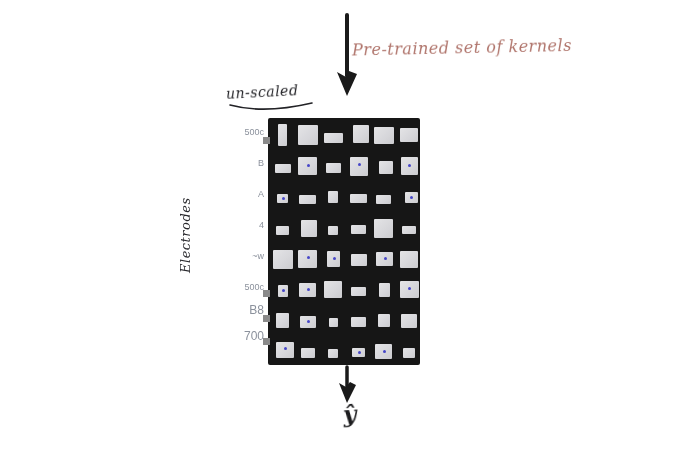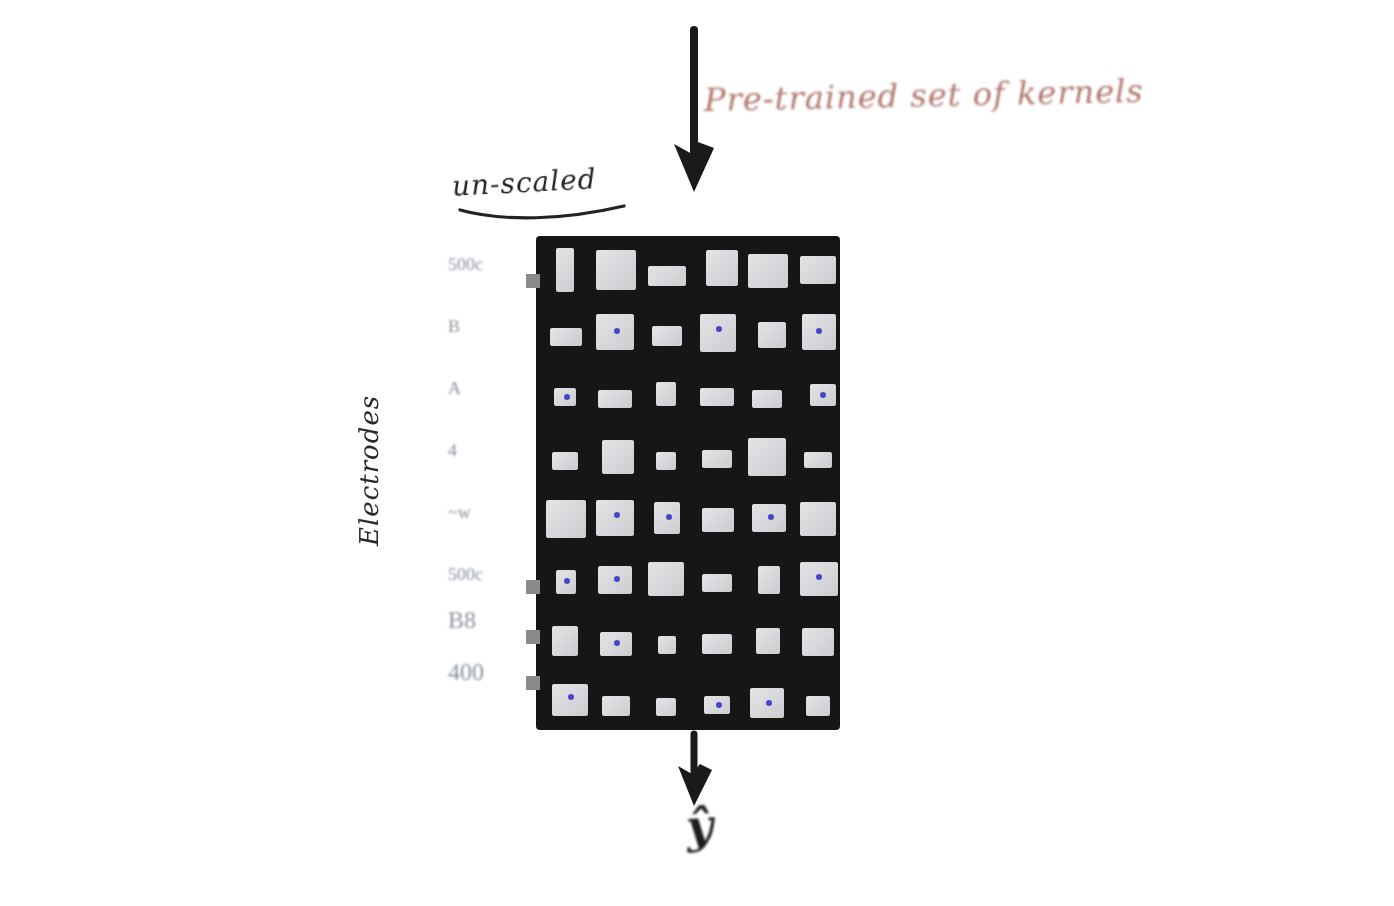--- a/index.html
+++ b/index.html
@@ -27,23 +27,23 @@
   .grid{
     position:absolute;left:268px;top:118px;width:152px;height:247px;
     background:#161616;border-radius:2px;
   }
   .cell-patch{
     position:absolute;background:linear-gradient(135deg,#e4e4e6 0%,#d6d6da 60%,#cccccf 100%);
     border-radius:1px;
   }
   .blue-speck{position:absolute;width:3px;height:3px;background:#4646c8;border-radius:50%;}
   .row-label{
-    position:absolute;width:40px;right:433px; 
+    position:absolute;width:40px;text-align:right;right:433px; 
     font-size:9px;color:#8b919c;filter:blur(.45px);
-    font-family:Liberation Serif, serif;line-height:10px;
+    font-family:Liberation Sans, sans-serif;line-height:10px;
   }
   .row-label.big{font-size:12px;line-height:12px;filter:blur(.6px);}
   .edge-tick{position:absolute;left:263px;width:7px;height:7px;background:#8a8a8a;}
   .output-symbol{
     position:absolute;left:336px;top:400px;width:28px;
     font-size:23px;font-weight:bold;color:#1d1d1f;
     transform:rotate(-4deg);filter:blur(.4px);text-align:center;
   }
   svg.overlay{position:absolute;left:0;top:0;width:697px;height:453px;}
 </style>
@@ -154,21 +154,21 @@
       <div class="cell-patch" style="width: 12px; height: 10px; left: 135.15px; top: 229.75px;"></div>
     </div>
 
   <div class="row-label" style="top:127px">500c</div>
   <div class="row-label" style="top:158px">B</div>
   <div class="row-label" style="top:189px">A</div>
   <div class="row-label" style="top:220px">4</div>
   <div class="row-label" style="top:251px">~w</div>
   <div class="row-label" style="top:282px">500c</div>
   <div class="row-label big" style="top:304px">B8</div>
-  <div class="row-label big" style="top:330px">400</div>
+  <div class="row-label big" style="top:330px">700</div>
 
   <div class="output-symbol hand">ŷ</div>
 
 <div class="edge-tick" style="top: 137px;"></div>
     <div class="edge-tick" style="top: 290px;"></div>
     <div class="edge-tick" style="top: 315px;"></div>
     <div class="edge-tick" style="top: 338px;"></div>
   </div>
 
 </body></html>

